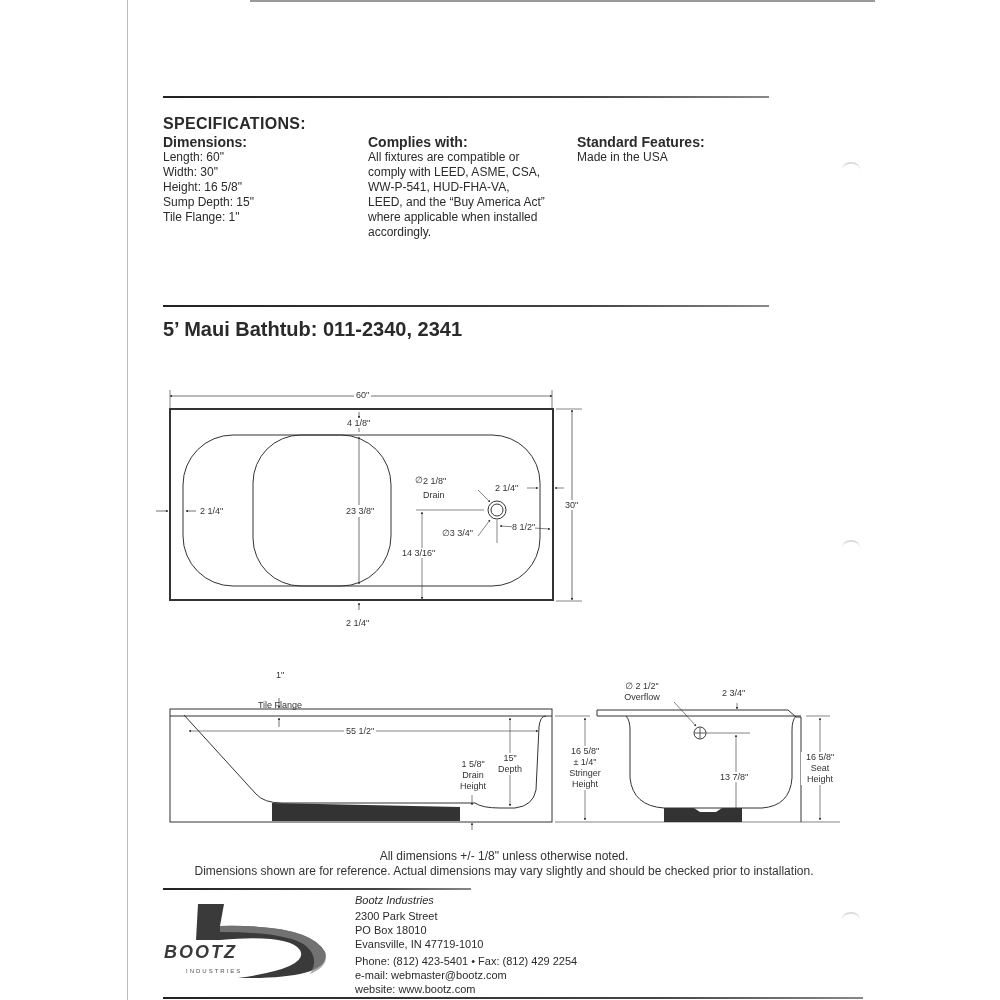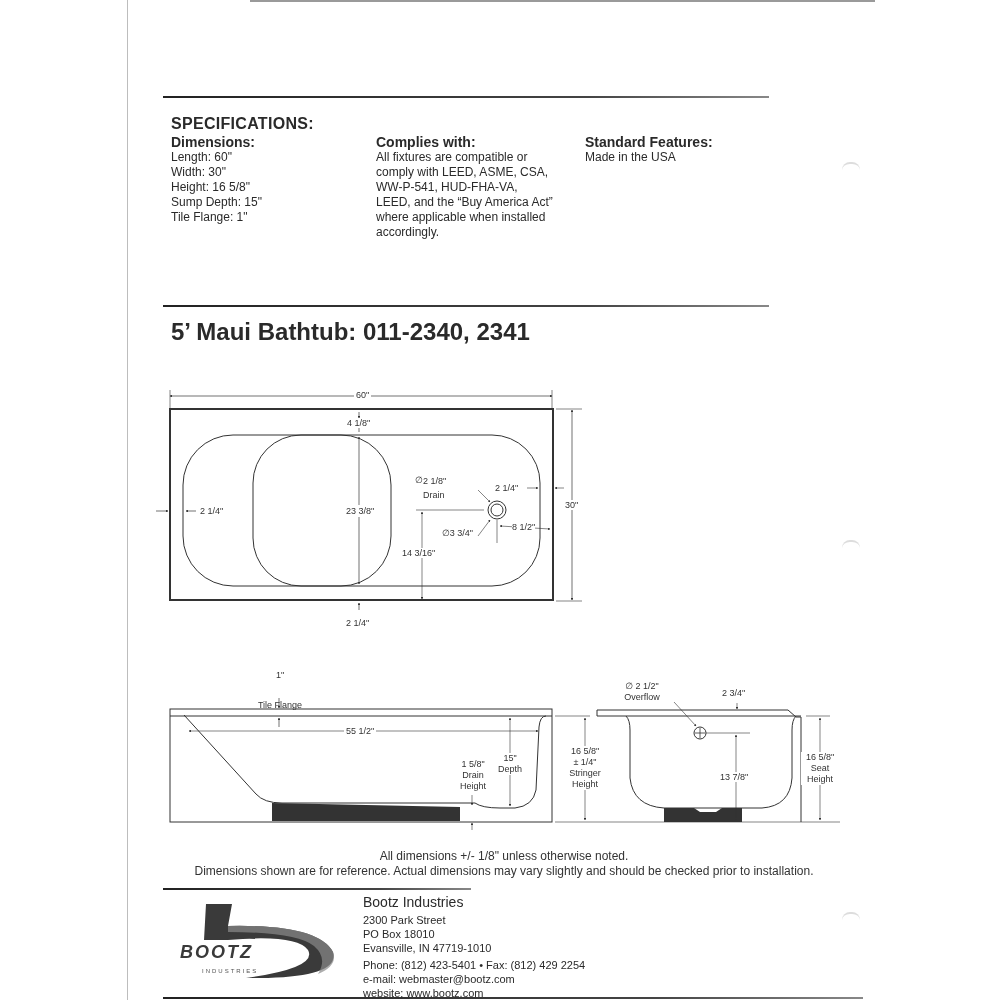--- a/index.html
+++ b/index.html
@@ -1,28 +1,28 @@
 <!DOCTYPE html>
 <html><head>
   <meta charset="utf-8">
   <style>
     html, body { margin: 0; padding: 0; background: #ffffff; }
     body { width: 1000px; height: 1000px; position: relative; overflow: hidden; font-family: "Liberation Sans", sans-serif; color: #2a2a2a; }
     .page-edge { position: absolute; left: 127px; top: 0; width: 1px; height: 1000px; background: #bdbdbd; }
     .top-rule { position: absolute; left: 250px; top: 0; width: 625px; height: 2px; background: #9a9a9a; }
     .hr { position: absolute; height: 2px; background: linear-gradient(90deg, #222 0%, #444 70%, #888 100%); }
-    .abs { position: absolute; margin-left: 8px; }
+    .abs { position: absolute; }
     .spec-title { font-weight: bold; font-size: 16px; letter-spacing: 0.3px; }
     .col-head { font-weight: bold; font-size: 14px; }
     .col-line { font-size: 12px; line-height: 15px; }
-    .tub-title { font-weight: bold; font-size: 24px; }
+    .tub-title { font-weight: bold; font-size: 20px; }
     .dim { font-size: 9px; color: #333; position: absolute; white-space: nowrap; }
     .dimc { font-size: 9px; color: #333; position: absolute; text-align: center; line-height: 11px; white-space: nowrap; }
     .note { position: absolute; width: 1000px; text-align: center; font-size: 12px; color: #333; }
-    .co-name { font-size: 14px; }
+    .co-name { font-size: 11px; font-style: italic; }
     .co-line { font-size: 11px; line-height: 14px; }
     .punch { position: absolute; width: 18px; height: 6px; border-top: 2px solid #ddd; border-radius: 10px 10px 0 0; }
     svg { position: absolute; left: 0; top: 0; }
   </style>
 </head>
 <body>
 
 <div class="page-edge"></div>
 <div class="top-rule"></div>
 

